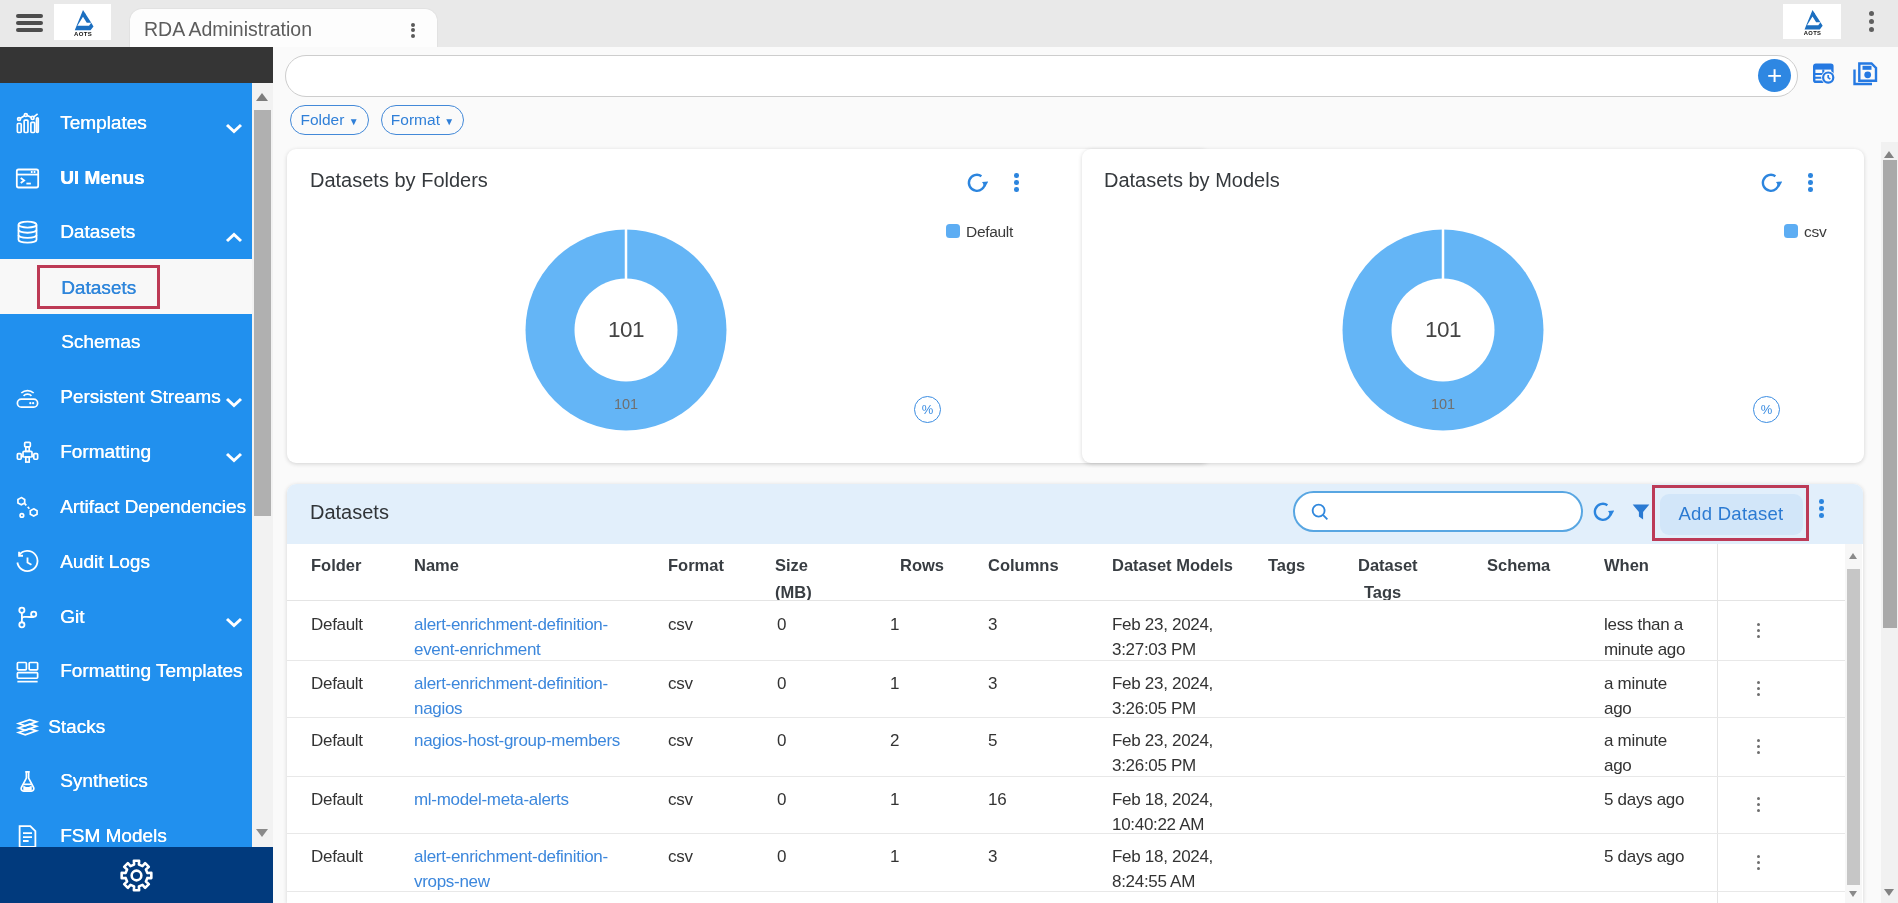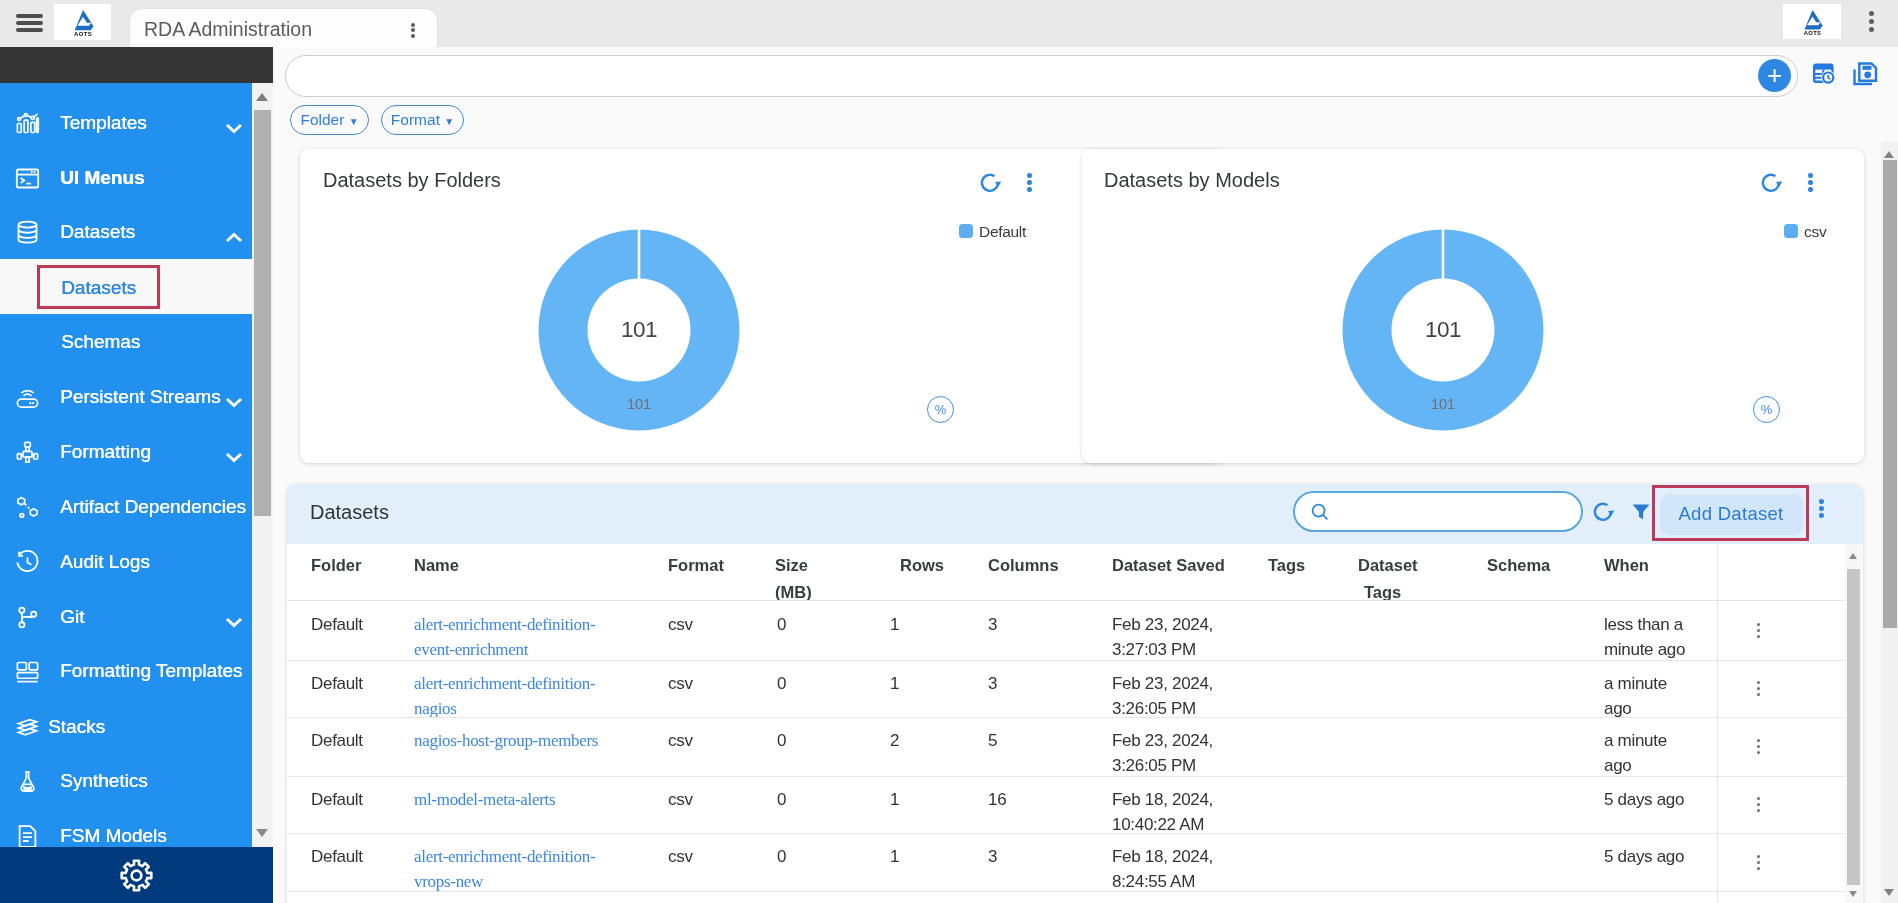--- a/index.html
+++ b/index.html
@@ -4,21 +4,21 @@
 <style>
 * { margin:0; padding:0; box-sizing:border-box; }
 html,body { width:1898px; height:903px; overflow:hidden; }
 body { font-family:"Liberation Sans", sans-serif; background:#fafafa; position:relative; }
 .abs { position:absolute; }
 .card { position:absolute; background:#fff; border-radius:9px; box-shadow:0 1px 4px rgba(0,0,0,0.16); }
 .kebab i { display:block; width:4.6px; height:4.6px; border-radius:50%; margin:2.6px auto 0; }
 .kebab i:first-child { margin-top:0; }
 .hc { font-weight:bold; font-size:16.5px; color:#383d42; line-height:26.5px; }
 .cell { position:absolute; font-size:17px; color:#333; line-height:24.5px; letter-spacing:-0.3px; }
-.cell a { color:#3c87dc; text-decoration:none;font-family:Liberation Serif, serif; }
+.cell a { color:#3c87dc; text-decoration:none; }
 .rborder { position:absolute; left:0; width:1558px; height:1px; background:#e8e8e8; }
 .rkebab { position:absolute; left:1469.5px; }
 .rkebab i { background:#6e6e6e; width:3.4px; height:3.4px; margin-top:2.4px; }
 </style>
 </head>
 <body>
 
 <div class="abs" style="left:0;top:0;width:1898px;height:47px;background:#e9e9e9;"></div>
 <div class="abs" style="left:16px;top:14px;width:27px;height:18px;">
   <div style="height:3.5px;background:#4d4d4d;border-radius:2px;"></div>
@@ -205,21 +205,21 @@
     </svg></div>
 <div class="abs" id="icon-copy" style="left:1852px;top:61px;"><svg width="26" height="26" viewBox="0 0 26 26">
   <path d="M2.5 8.5 V23 H20" fill="none" stroke="#2579e2" stroke-width="2.4"></path>
   <path d="M7.3 2.5 H19.5 L24 7 V19.8 H7.3 Z" fill="none" stroke="#2579e2" stroke-width="2.4"></path>
   <rect x="10.5" y="4.8" width="9" height="4" fill="#2579e2"></rect>
   <circle cx="15.7" cy="13.8" r="3.4" fill="#2579e2"></circle>
     </svg></div>
 <div class="abs" style="left:290px;top:105px;width:79px;height:30px;border:1.6px solid #4389d8;border-radius:15px;color:#2f7fd8;font-size:15.5px;display:flex;align-items:center;justify-content:center;">Folder&nbsp;<span style="font-size:10px;margin-top:2px;">▼</span></div>
 <div class="abs" style="left:381px;top:105px;width:83px;height:30px;border:1.6px solid #4389d8;border-radius:15px;color:#2f7fd8;font-size:15.5px;display:flex;align-items:center;justify-content:center;">Format&nbsp;<span style="font-size:10px;margin-top:2px;">▼</span></div>
 
-<div class="card" style="left:300px;top:149px;width:923px;height:314px;">
+<div class="card" style="left:287px;top:149px;width:923px;height:314px;">
   <div class="abs" style="left:23px;top:20px;font-size:20px;color:#35393d;">Datasets by Folders</div>
   <div class="abs" style="left:679px;top:23px;"><svg width="22" height="22" viewBox="0 0 22 22">
         <path d="M15.4 4.2 A8 8 0 1 0 18.9 10.6" fill="none" stroke="#2c85de" stroke-width="2.4"></path>
         <path d="M19.3 14.8 L16.0 9.9 L22.4 9.4 Z" fill="#2c85de"></path>
       </svg></div>
   <div class="abs kebab" style="left:727px;top:24px;">
       <i style="background:#2c85de;"></i>
       <i style="background:#2c85de;"></i>
       <i style="background:#2c85de;"></i>
     </div>
@@ -280,21 +280,21 @@
       <i style="background:#2c85de;"></i>
       <i style="background:#2c85de;"></i>
     </div>
 
   <div class="abs hc" style="top:68px;left:24px">Folder</div>
   <div class="abs hc" style="top:68px;left:127px">Name</div>
   <div class="abs hc" style="top:68px;left:381px">Format</div>
   <div class="abs hc" style="top:68px;left:488px">Size<br>(MB)</div>
   <div class="abs hc" style="top:68px;left:613px">Rows</div>
   <div class="abs hc" style="top:68px;left:701px">Columns</div>
-  <div class="abs hc" style="top:68px;left:825px">Dataset Saved</div>
+  <div class="abs hc" style="top:68px;left:825px">Dataset Models</div>
   <div class="abs hc" style="top:68px;left:981px">Tags</div>
   <div class="abs hc" style="top:68px;left:1071px">Dataset<br><span style="margin-left:6px;">Tags</span></div>
   <div class="abs hc" style="top:68px;left:1200px">Schema</div>
   <div class="abs hc" style="top:68px;left:1317px">When</div>
   <div class="abs" style="left:0;top:116px;width:1558px;height:1px;background:#e4e4e4;"></div>
   <div class="abs" style="left:1430px;top:60px;width:1px;height:359px;background:#e4e4e4;"></div>
 
   <div class="cell" style="left:24px;top:129px;">Default</div>
   <div class="cell" style="left:127px;top:129px;"><a>alert-enrichment-definition-<br>event-enrichment</a></div>
   <div class="cell" style="left:381px;top:129px;">csv</div>

